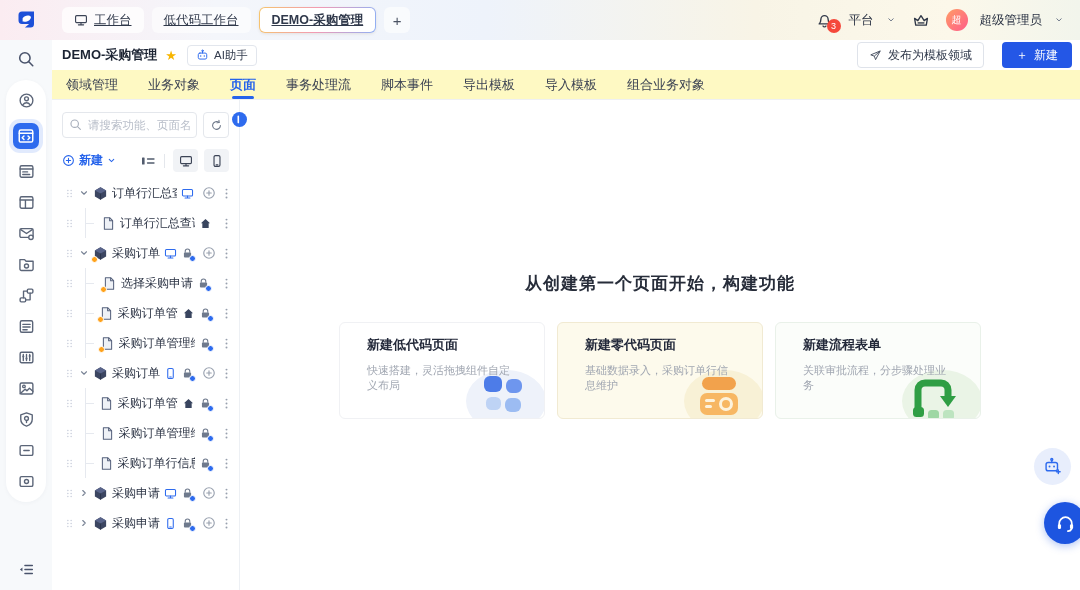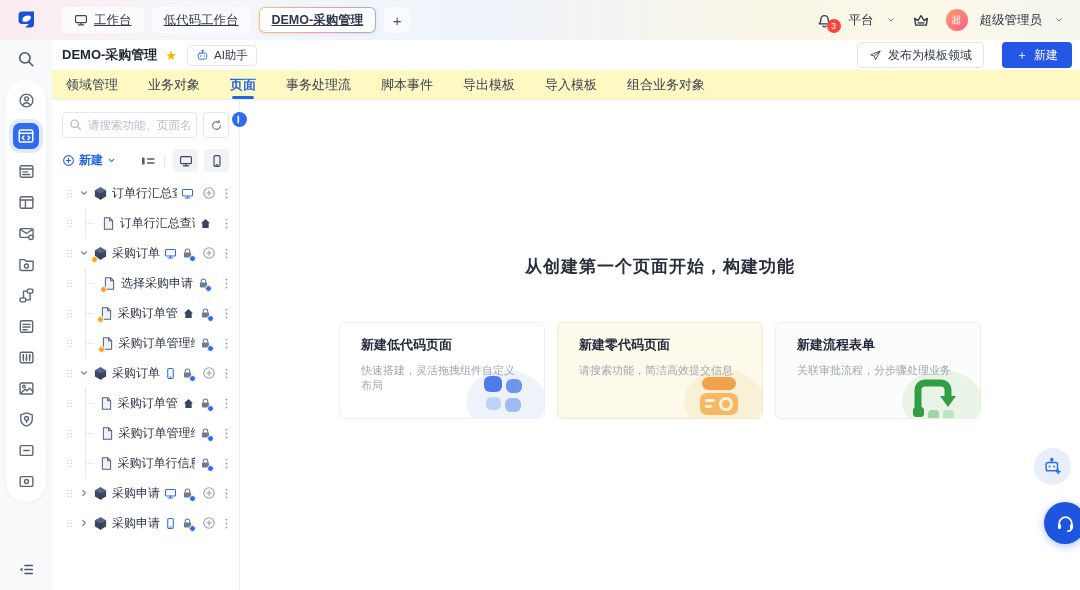--- a/index.html
+++ b/index.html
@@ -107,24 +107,24 @@
   .home-ic { width:13px; height:13px; color:#39455f; }
   .lock-ic { position:relative; width:13px; height:13px; color:#6f7a8d; }
   .lock-ic .dot { position:absolute; right:-2px; bottom:-2px; width:7px; height:7px; border-radius:50%;
     background:#2e6bee; border:1.5px solid #fff; }
   .tspace { flex:1; }
   .row-plus { width:14px; height:14px; color:#98a0ae; cursor:pointer; }
   .row-kebab { width:13px; height:13px; color:#98a0ae; cursor:pointer; }
 
   
   .main { flex:1; position:relative; background:#fff; min-width:0; }
-  .empty-title { position:absolute; top:155px; left:0; right:0; text-align:center; font-size:17px; font-weight:bold;
+  .empty-title { position:absolute; top:172px; left:0; right:0; text-align:center; font-size:17px; font-weight:bold;
     color:#272d3a; letter-spacing:1px; }
   .cards { position:absolute; top:222px; left:50%; transform:translateX(-50%); display:flex; gap:12px; }
-  .card { width:206px; height:97px; border-radius:6px; border:1px solid #f0f1f4; background:#fff; padding:13px 21px;
+  .card { width:206px; height:97px; border-radius:6px; border:1px solid #f0f1f4; background:#fff; padding:13px 27px;
     position:relative; overflow:hidden; cursor:pointer; }
   .card.orange { background:#fdfaec; border-color:#f1ead2; }
   .card.green { background:#fbfdfa; border-color:#e9f1e9; }
   .card-title { font-size:13px; font-weight:bold; color:#23293a; position:relative; z-index:1; }
   .card-desc { font-size:11px; color:#a0a6b1; margin-top:9px; position:relative; z-index:1; }
   .card-art { position:absolute; right:-4px; bottom:-16px; z-index:0; }
 
   
   .fab-ai { position:absolute; right:9px; bottom:105px; width:37px; height:37px; border-radius:50%; background:#e8eefc;
     display:grid; place-items:center; color:#2e6bee; cursor:pointer; }
@@ -986,21 +986,21 @@
               <span class="card-art"><svg width="92" height="68" viewBox="0 0 92 68">
                   <ellipse cx="50" cy="38" rx="40" ry="31" fill="#eef2fa"></ellipse>
                   <rect x="28" y="13" width="18" height="16" rx="6" fill="#4d7ce8"></rect>
                   <rect x="50" y="16" width="16" height="14" rx="6" fill="#6e96ee"></rect>
                   <rect x="30" y="34" width="15" height="13" rx="5.5" fill="#bed3f5"></rect>
                   <rect x="49" y="35" width="16" height="14" rx="6" fill="#9cbcf2"></rect>
                 </svg></span>
             </div>
             <div class="card orange">
               <div class="card-title">新建零代码页面</div>
-              <div class="card-desc">请搜索功能，简洁高效提交信息</div>
+              <div class="card-desc">基础数据录入，采购订单行信息维护</div>
               <span class="card-art"><svg width="92" height="68" viewBox="0 0 92 68">
                   <ellipse cx="50" cy="38" rx="40" ry="31" fill="#f8f1d6"></ellipse>
                   <rect x="28" y="14" width="34" height="13" rx="6.5" fill="#f2a24c"></rect>
                   <rect x="26" y="30" width="38" height="22" rx="7" fill="#f7b763"></rect>
                   <rect x="31" y="36" width="10" height="3" rx="1.5" fill="#fdf3dd"></rect>
                   <rect x="31" y="42" width="7" height="3" rx="1.5" fill="#fdf3dd"></rect>
                   <circle cx="52" cy="41" r="5.5" fill="none" stroke="#fdf3dd" stroke-width="3"></circle>
                 </svg></span>
             </div>
             <div class="card green">

